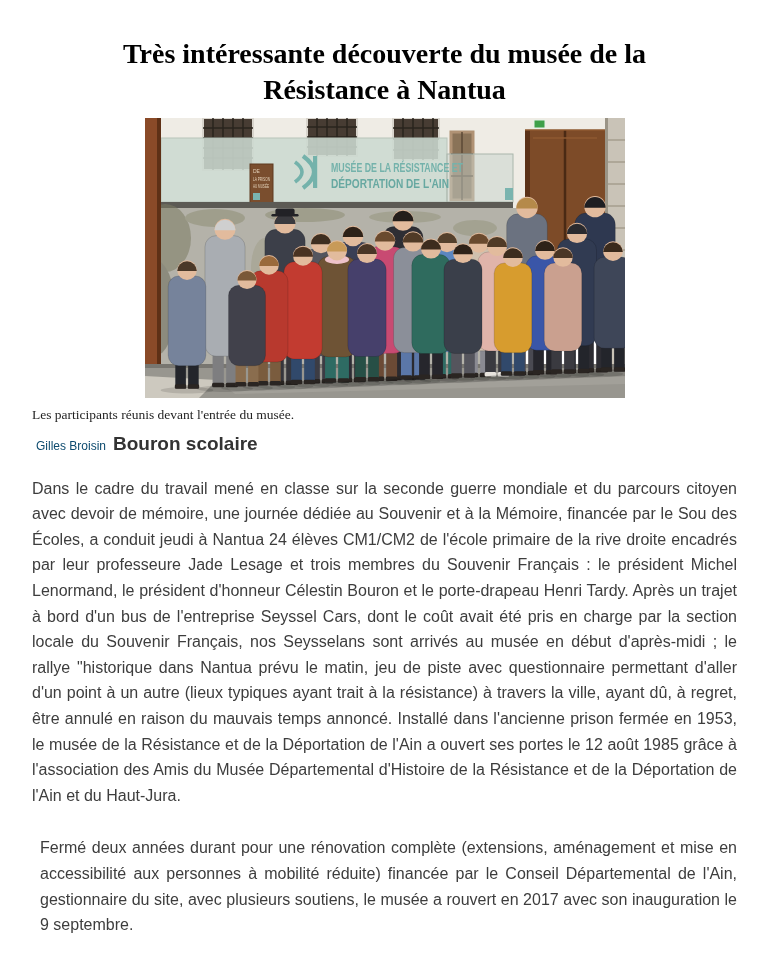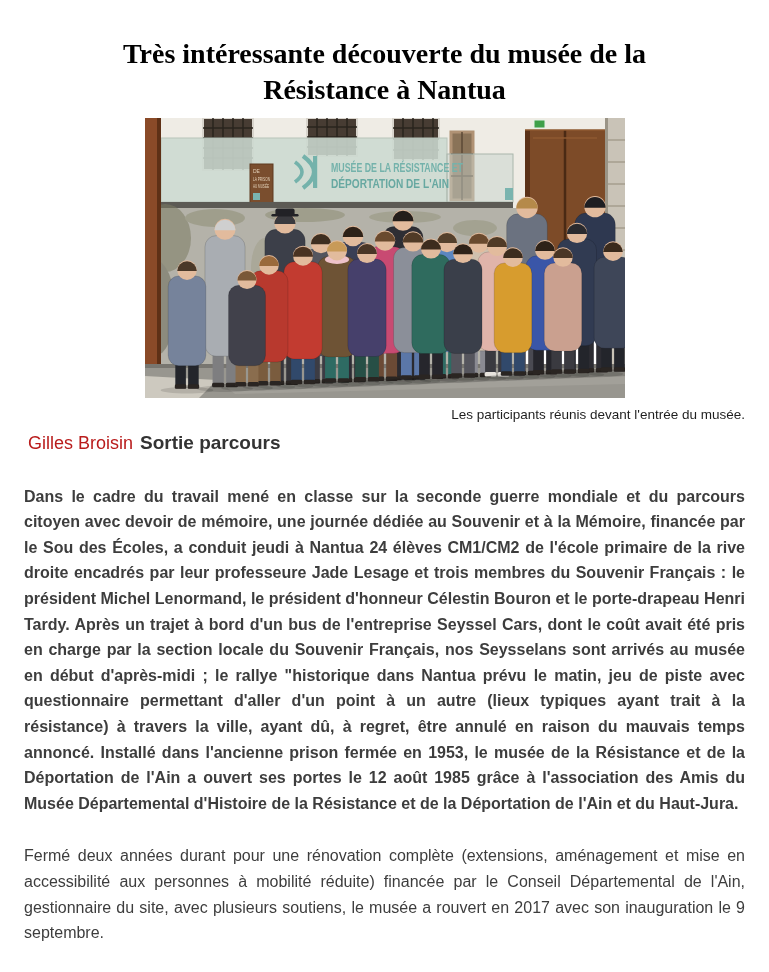--- a/index.html
+++ b/index.html
@@ -2,45 +2,46 @@
 <html><head>
 <meta charset="utf-8">
 <style>
   html,body{margin:0;padding:0;background:#ffffff;}
   body{
     width:769px;height:972px;overflow:hidden;
     font-family:"Liberation Sans",sans-serif;
     -webkit-font-smoothing:antialiased;
   }
   .page{width:769px;height:972px;position:relative;}
-  .inner{padding:0 24px;}
+  .inner{padding:0 32px;}
   .title{
     font-family:"Liberation Serif",serif;
     font-weight:bold;font-size:28px;line-height:1.28;
     color:#000;text-align:center;
     margin:36px 42px 10px 42px;
   }
   .date-line{
     font-size:12.5px;color:#1c1c1c;margin:0 0 7px 10px;
   }
   .photo-wrap{width:480px;margin:0 auto;text-decoration:underline;}
   .photo-wrap svg{display:block;}
   .caption{
-    text-align:right;font-size:13.5px;color:#1f1f1f;
+    text-align:left;font-size:13.5px;color:#1f1f1f;
     margin-top:9px;
+    font-family:Liberation Serif, serif;
   }
   .byline{margin:10px 0 0 4px;white-space:nowrap;}
-  .byline .author{font-size:18px;color:#b91c1c;}
+  .byline .author{font-size:12px;color:#0c4a6e;}
   .byline .kicker{font-size:19px;font-weight:bold;color:#333333;margin-left:7px;}
   .body-text p{
     font-size:16px;line-height:25.6px;color:#3d3d3d;
     text-align:justify;margin:0;
   }
-  .body-text p.p1{margin-top:30px;font-weight:bold;}
-  .body-text p.p2{margin-top:27px;}
+  .body-text p.p1{margin-top:21px;}
+  .body-text p.p2{margin-top:27px;margin-left:8px;}
 </style>
 </head>
 <body>
 
 <div class="page">
   <div class="inner">
 
     <h1 class="title">Très intéressante découverte du musée de la Résistance à Nantua</h1>
 
 
@@ -329,21 +330,21 @@
             <rect x="83.52" y="167.26080000000002" width="36.96" height="80.45920000000001" rx="10.3488" fill="#41414b" stroke="rgba(0,0,0,0.18)" stroke-width="0.8"></rect>
             <circle cx="102" cy="161.508" r="9.588" fill="#e2bb9d"></circle>
             <path d="M 92.412 162.508 A 9.588 9.588 0 0 1 111.588 162.508 Z" fill="#7a5838"></path>
           </g>
       </svg>
     </div>
 
     <div class="caption">Les participants réunis devant l'entrée du musée.</div>
 
     <div class="byline">
-      <span class="author">Gilles Broisin</span><span class="kicker">Sortie parcours</span>
+      <span class="author">Gilles Broisin</span><span class="kicker">Bouron scolaire</span>
     </div>
 
     <div class="body-text">
       <p class="p1">Dans le cadre du travail mené en classe sur la seconde guerre mondiale et du parcours citoyen avec devoir de mémoire, une journée dédiée au Souvenir et à la Mémoire, financée par le Sou des Écoles, a conduit jeudi à Nantua 24 élèves CM1/CM2 de l'école primaire de la rive droite encadrés par leur professeure Jade Lesage et trois membres du Souvenir Français : le président Michel Lenormand, le président d'honneur Célestin Bouron et le porte-drapeau Henri Tardy. Après un trajet à bord d'un bus de l'entreprise Seyssel Cars, dont le coût avait été pris en charge par la section locale du Souvenir Français, nos Seysselans sont arrivés au musée en début d'après-midi ; le rallye "historique dans Nantua prévu le matin, jeu de piste avec questionnaire permettant d'aller d'un point à un autre (lieux typiques ayant trait à la résistance) à travers la ville, ayant dû, à regret, être annulé en raison du mauvais temps annoncé. Installé dans l'ancienne prison fermée en 1953, le musée de la Résistance et de la Déportation de l'Ain a ouvert ses portes le 12 août 1985 grâce à l'association des Amis du Musée Départemental d'Histoire de la Résistance et de la Déportation de l'Ain et du Haut-Jura.</p>
       <p class="p2">Fermé deux années durant pour une rénovation complète (extensions, aménagement et mise en accessibilité aux personnes à mobilité réduite) financée par le Conseil Départemental de l'Ain, gestionnaire du site, avec plusieurs soutiens, le musée a rouvert en 2017 avec son inauguration le 9 septembre.</p>
     </div>
 
   </div>
 </div>
 

